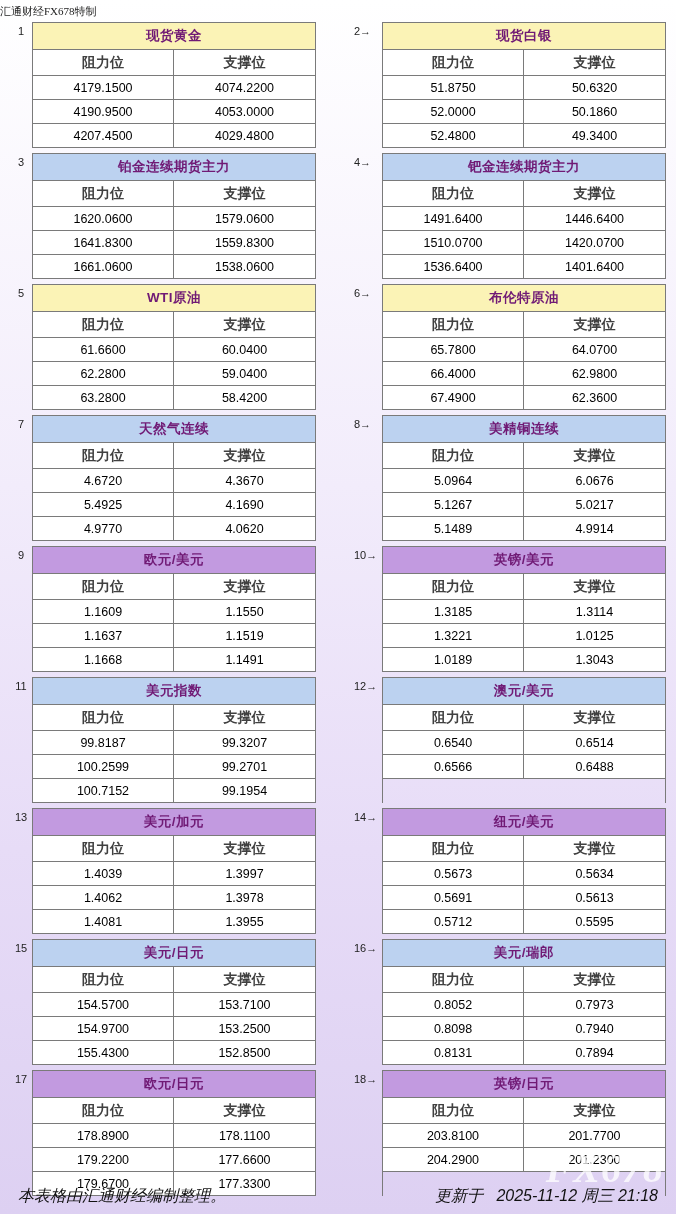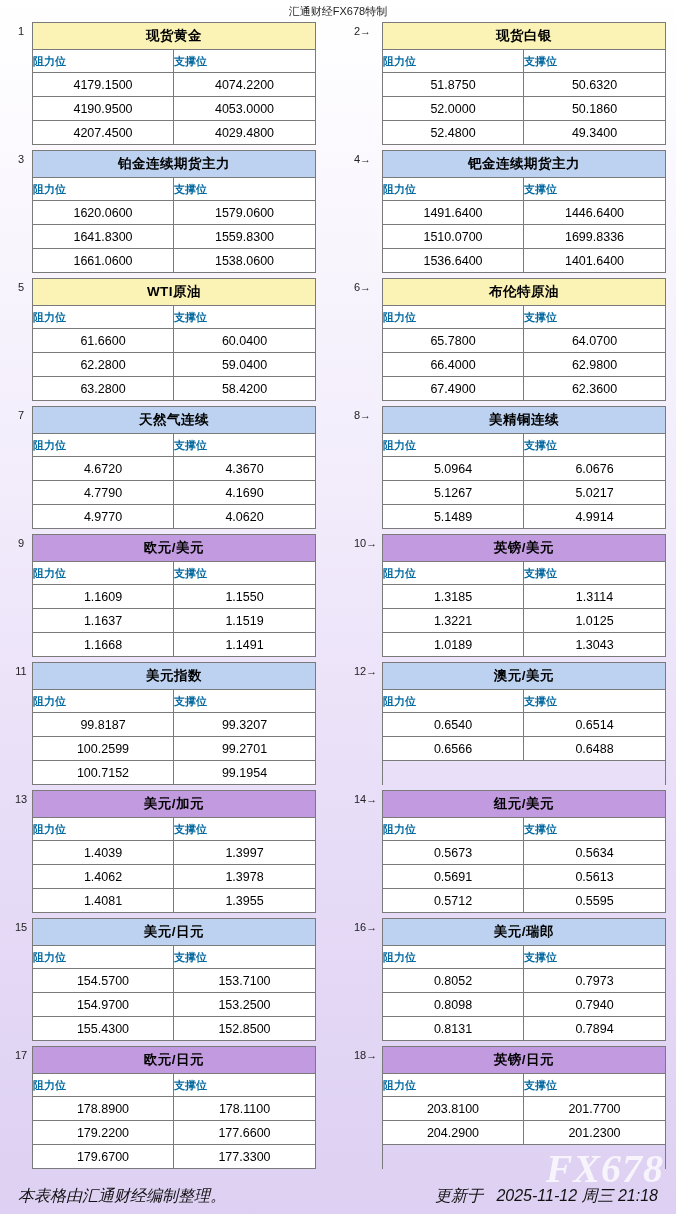--- a/index.html
+++ b/index.html
@@ -15,23 +15,24 @@
   }
   .page {
     width: 676px; height: 1214px;
     background: linear-gradient(to bottom, #ffffff 0%, #f2ecfb 40%, #e7dcf7 70%, #ddd0f2 100%);
     position: relative;
   }
   .header {
     height: 22px;
     display: flex;
     align-items: center;
-    justify-content: center;
+    justify-content: flex-start;
     font-size: 11px;
     color: #222;
+    font-family: Liberation Serif, serif;
   }
   .grid {
     position: relative;
     margin: 0 10px;
   }
   .row {
     display: flex;
     width: 656px;
   }
   .idx {
@@ -56,38 +57,38 @@
     border: 1px solid #7a7a7a;
     border-bottom: none;
   }
   .gap { flex: 1 1 auto; }
   .title {
     text-align: center;
     font-weight: bold;
     font-size: 13.5px;
     padding: 4px 0 4px;
     border-bottom: 1px solid #7a7a7a;
-    color: #000000;
+    color: #701a75;
     letter-spacing: 0.5px;
   }
   .title.yellow { background: #fbf3b6; }
   .title.blue   { background: #bcd2f0; }
   .title.purple { background: #c29ae0; }
   .hdr {
     display: flex;
     border-bottom: 1px solid #7a7a7a;
     background: #ffffff;
   }
   .hdr > div {
     flex: 1 1 50%;
-    text-align: left;
+    text-align: center;
     font-weight: bold;
-    font-size: 11px;
+    font-size: 14px;
     padding: 4px 0 3px;
-    color: #0369a1;
+    color: #404040;
   }
   .hdr > div:first-child { border-right: 1px solid #7a7a7a; }
   .drow {
     display: flex;
     border-bottom: 1px solid #7a7a7a;
     background: #ffffff;
   }
   .drow > div {
     flex: 1 1 50%;
     text-align: center;
@@ -203,21 +204,21 @@
           <div class="hdr">
             <div>阻力位</div>
             <div>支撑位</div>
           </div>
           <div class="drow">
             <div>1491.6400</div>
             <div>1446.6400</div>
           </div>
           <div class="drow">
             <div>1510.0700</div>
-            <div>1699.8336</div>
+            <div>1420.0700</div>
           </div>
           <div class="drow">
             <div>1536.6400</div>
             <div>1401.6400</div>
           </div>
         </div>
       </div>
       <div class="rowspacer"></div>
       <div class="row">
         <div class="idx">5</div>
@@ -269,21 +270,21 @@
           <div class="title blue">天然气连续</div>
           <div class="hdr">
             <div>阻力位</div>
             <div>支撑位</div>
           </div>
           <div class="drow">
             <div>4.6720</div>
             <div>4.3670</div>
           </div>
           <div class="drow">
-            <div>4.7790</div>
+            <div>5.4925</div>
             <div>4.1690</div>
           </div>
           <div class="drow">
             <div>4.9770</div>
             <div>4.0620</div>
           </div>
         </div>
         <div class="gap"></div>
         <div class="idx right idxwide">8→</div>
         <div class="card">

